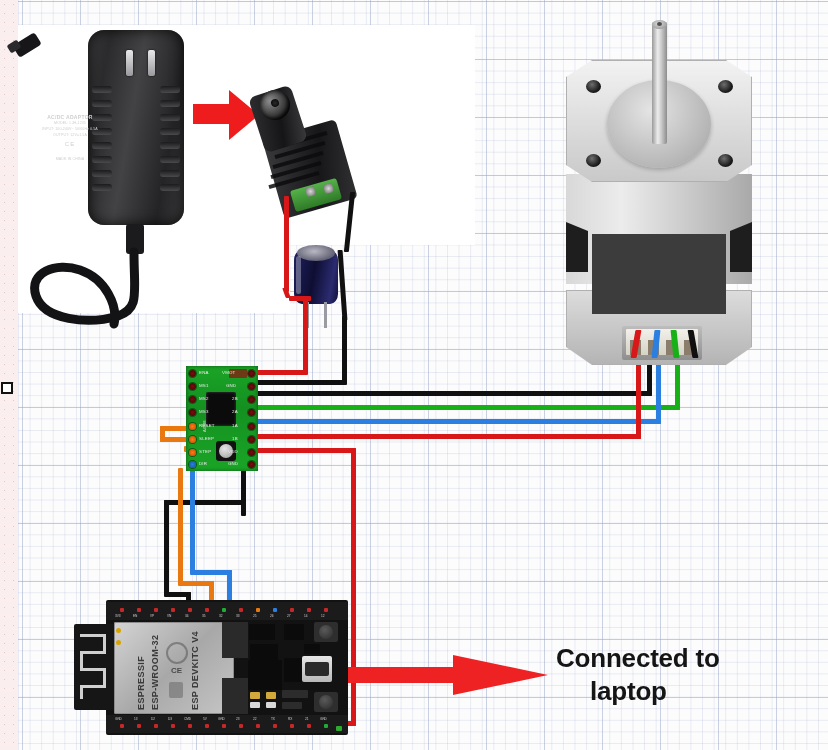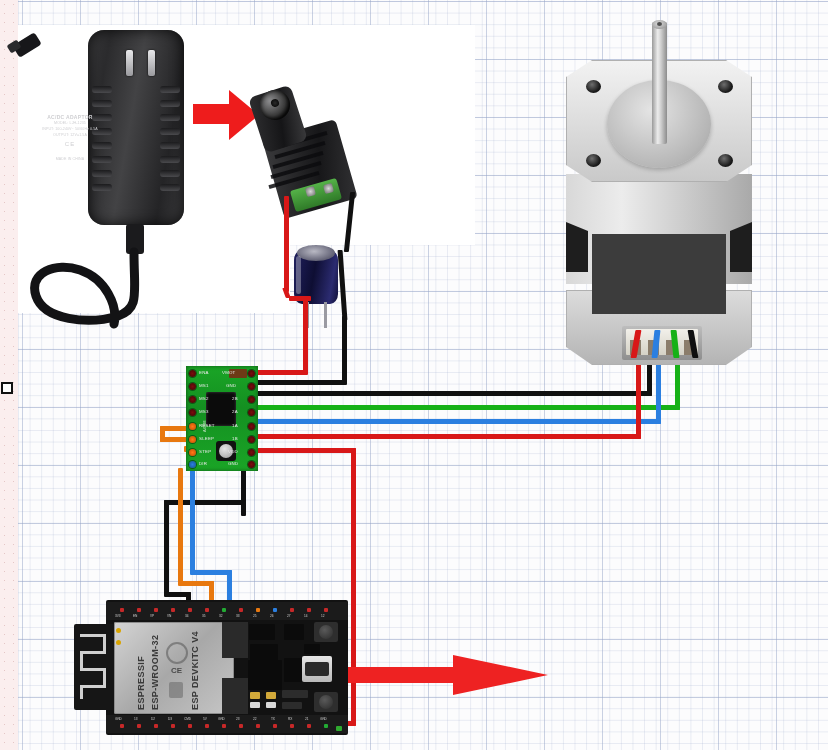--- a/index.html
+++ b/index.html
@@ -508,14 +508,18 @@
     <div class="esp-smd w" style="left:160px;top:102px;width:10px;height:6px;"></div>
     <div class="esp-smd k" style="left:176px;top:90px;width:26px;height:8px;"></div>
     <div class="esp-smd k" style="left:176px;top:102px;width:20px;height:7px;"></div>
     <div class="esp-led" style="left:230px;top:126px;background:#2faa2f;"></div>
   </div>
 
   <div class="arrow2">
     <div class="shaft"></div>
     <div class="head"></div>
   </div>
+  <div class="caption">
+    <span>Connected to</span>
+    <span class="l2">laptop</span>
+  </div>
 
 </div>
 
 </body></html>

